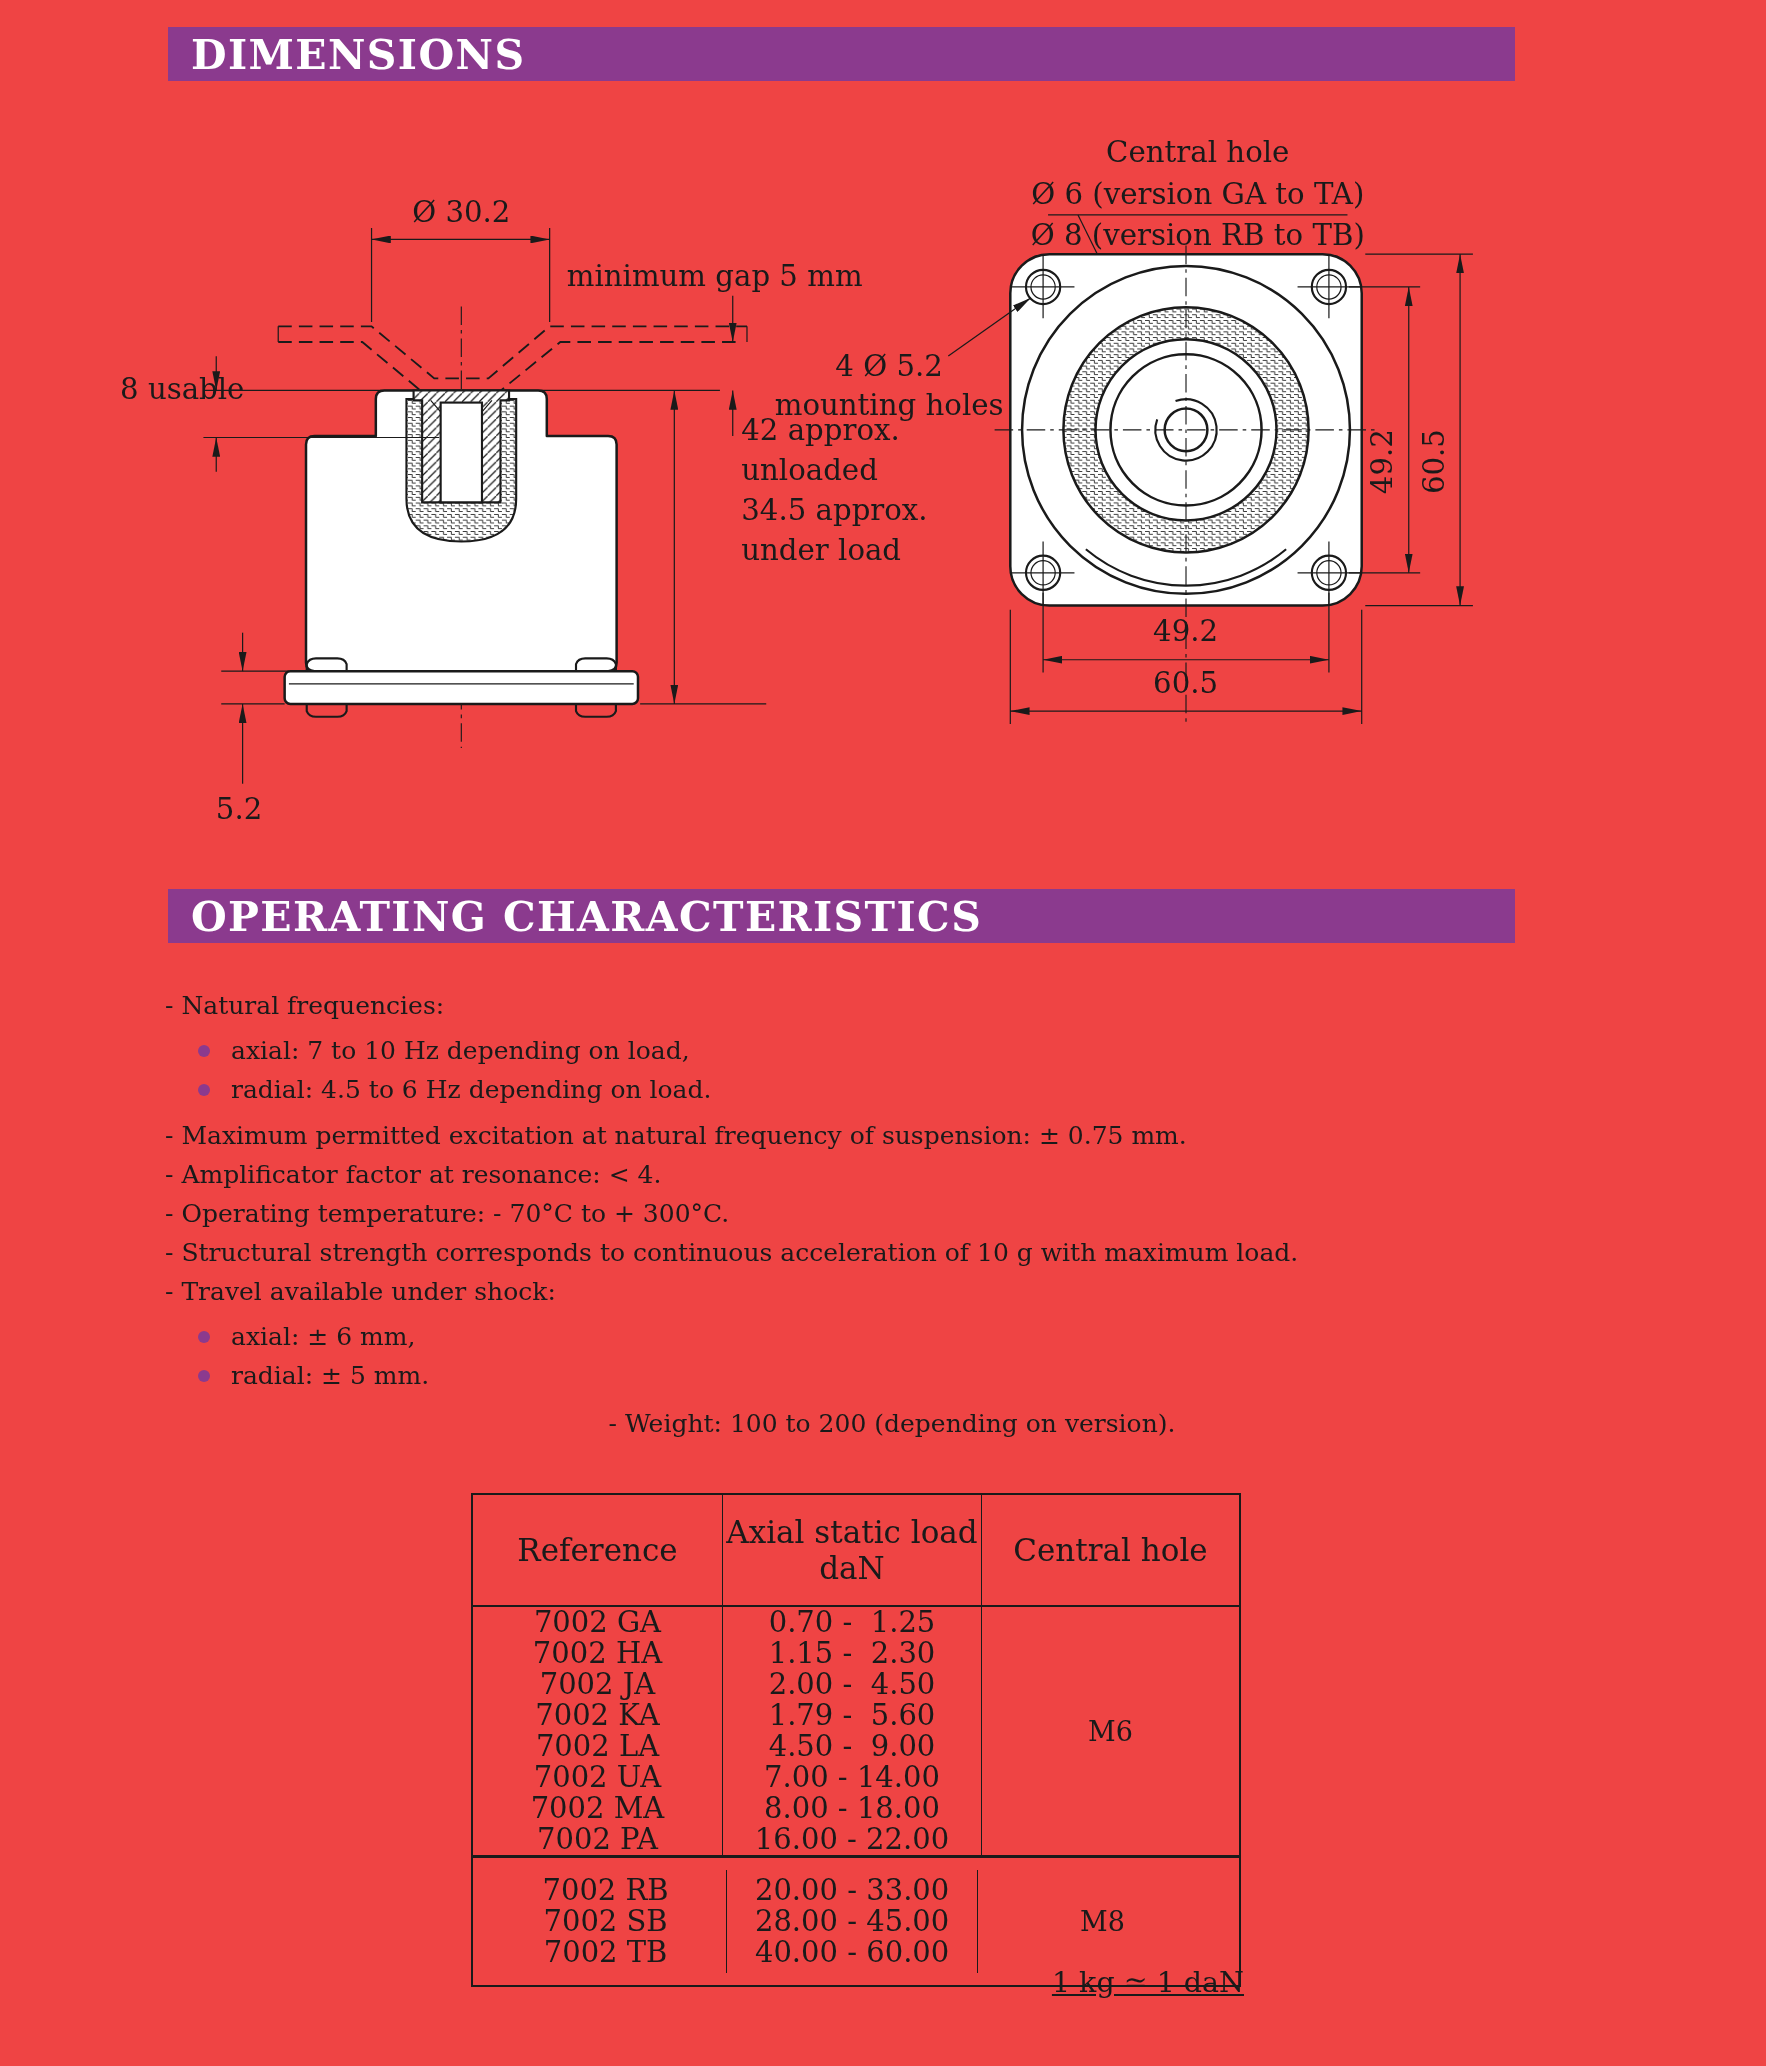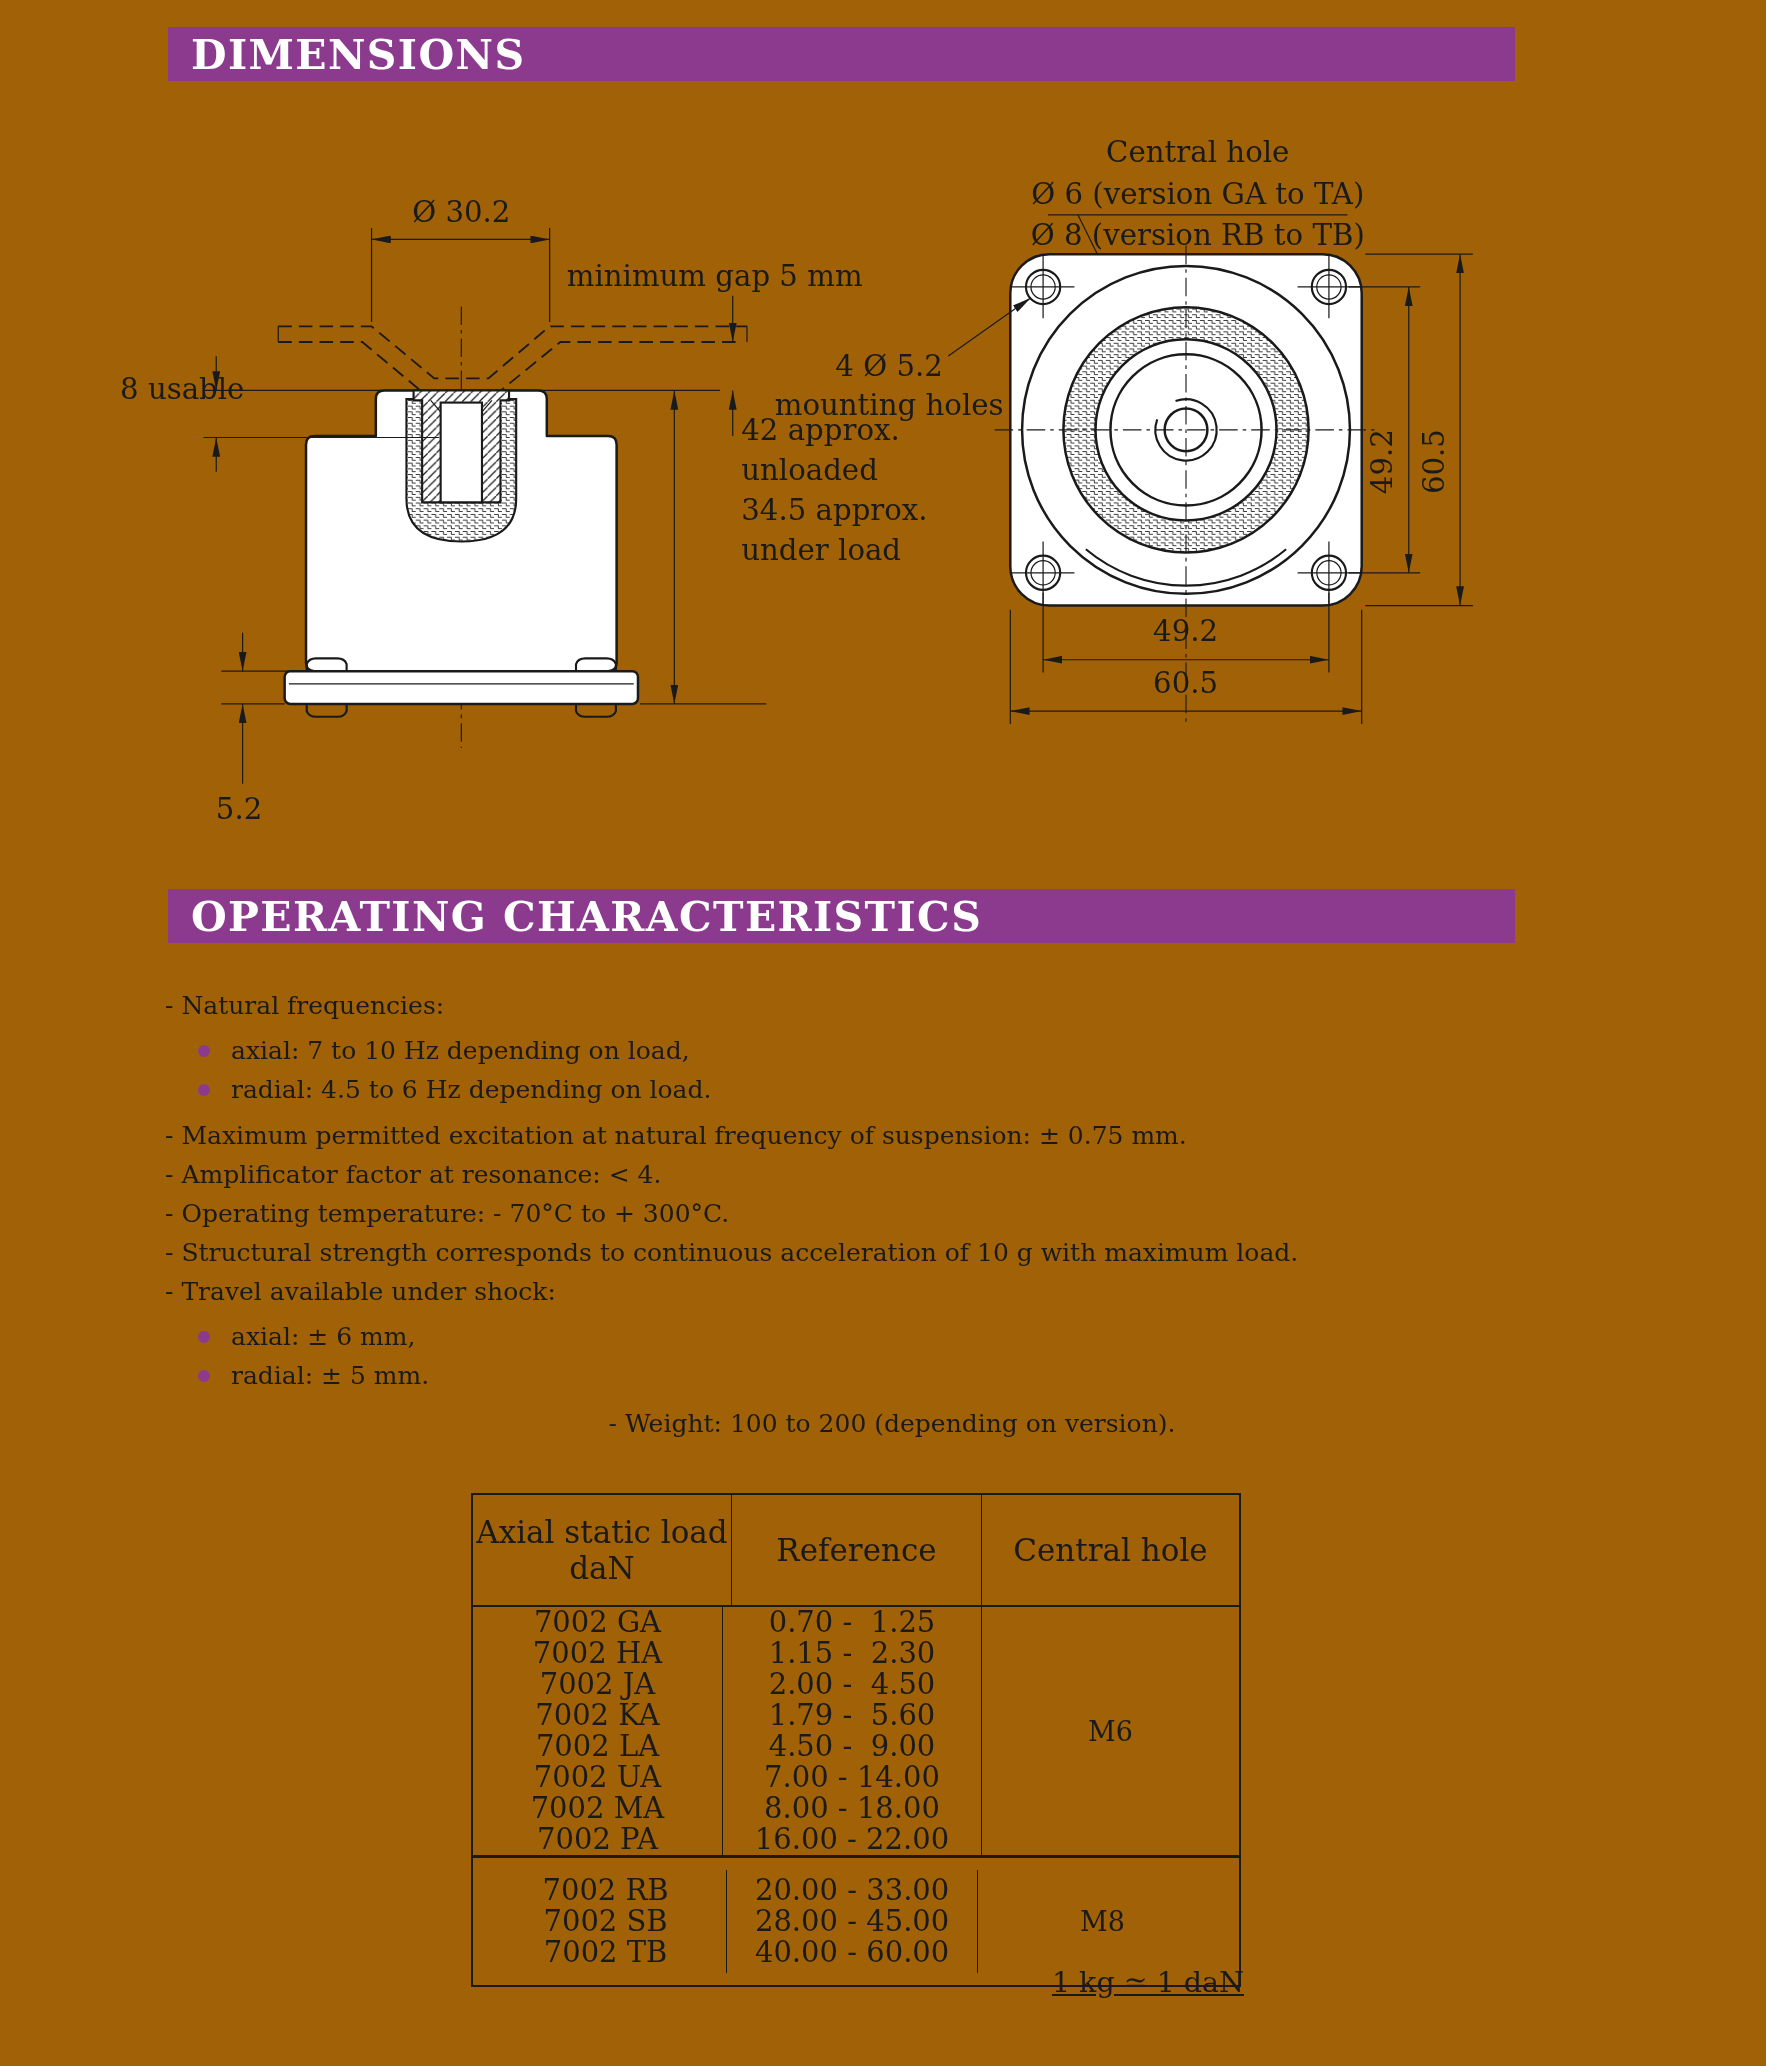--- a/index.html
+++ b/index.html
@@ -1,17 +1,17 @@
 <!DOCTYPE html>
 <html style="font-size:11.4px"><head>
 <meta charset="utf-8">
 <style>
   html,body{margin:0;padding:0;background:#e8e8e8;}
   .page{
-    position:relative;width:1767px;height:2066px;background:#a16207;
+    position:relative;width:1767px;height:2066px;background:#ef4444;
     font-family:"DejaVu Serif","Liberation Serif",serif;color:#1a1a1a;
     overflow:hidden;margin:0 auto;
   }
   
   .secbar{
     position:absolute;left:168px;width:1347px;height:54px;
     background:#8b3a8e;color:#ffffff;
     font-size:41px;font-weight:bold;letter-spacing:1.4px;
     line-height:56px;padding-left:23px;box-sizing:border-box;
     font-family:"DejaVu Serif","Liberation Serif",serif;
@@ -249,26 +249,26 @@
     <div class="char-line"><span>- Travel available under shock:</span></div>
     <div class="char-bullets">
       <div class="char-bullet"><span class="bdot"></span><span>axial: ± 6 mm,</span></div>
       <div class="char-bullet"><span class="bdot"></span><span>radial: ± 5 mm.</span></div>
     </div>
     <div class="char-line char-weight"><span>- Weight: 100 to 200 (depending on version).</span></div>
   </div>
 
   <div class="op-table">
     <div class="t-row t-head">
+      <div class="t-col t-c1">
+          <span>Reference</span>
+        </div>
       <div class="t-col t-c2">
           <span>Axial static load</span>
           <span>daN</span>
-        </div>
-      <div class="t-col t-c1">
-          <span>Reference</span>
         </div>
       <div class="t-col t-c3">
           <span>Central hole</span>
         </div>
     </div>
 
     <div class="t-row t-group t-group1">
       <div class="t-col t-c1">
         <div class="t-cell">7002 GA</div>
         <div class="t-cell">7002 HA</div>

